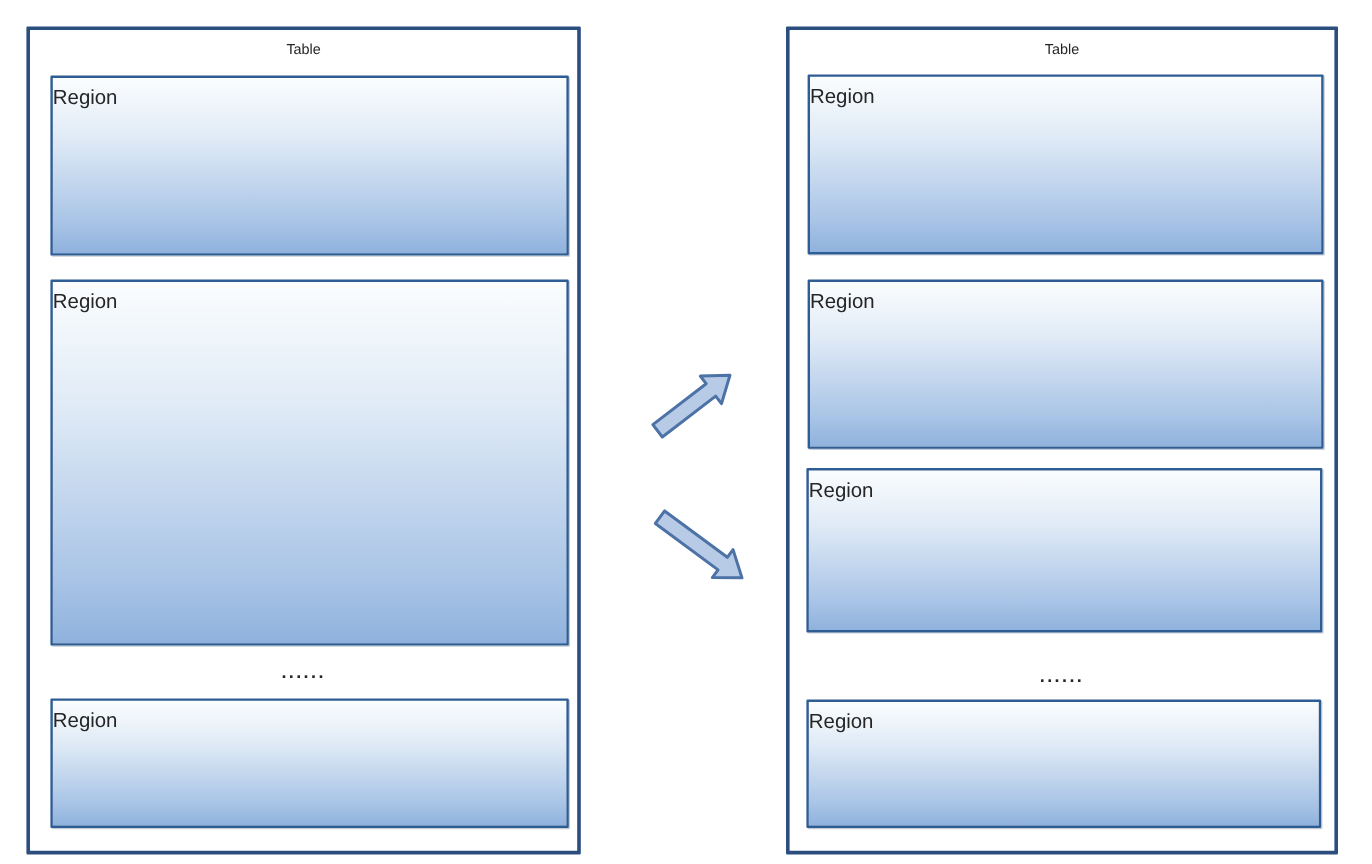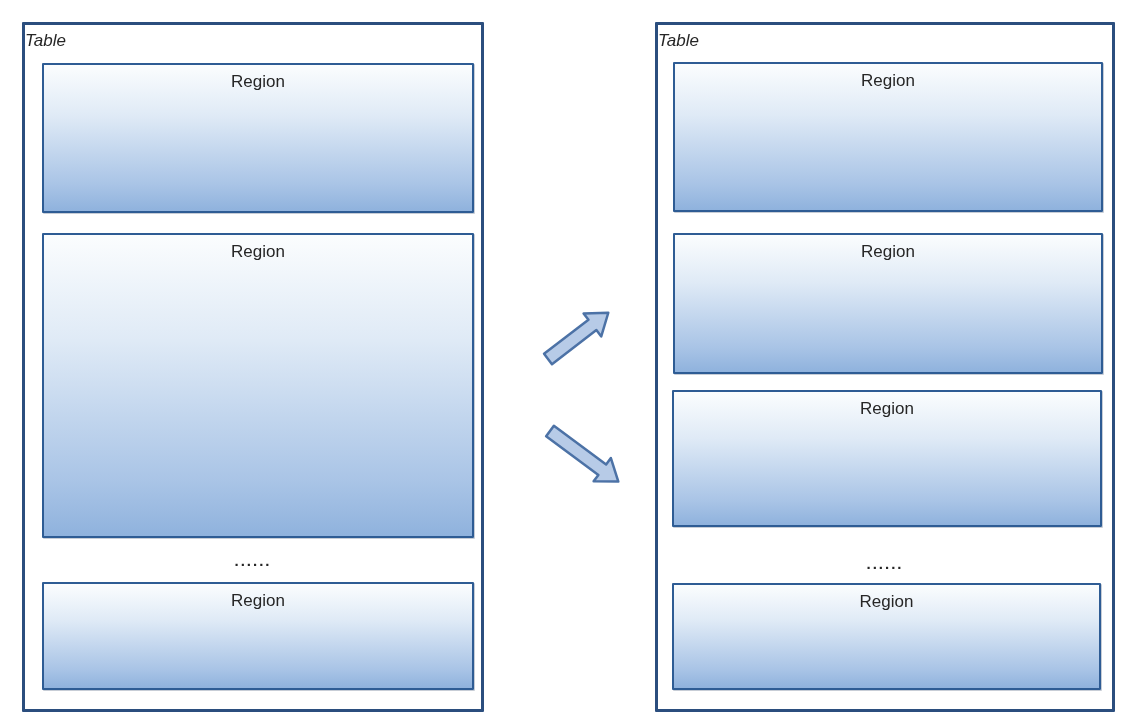--- a/index.html
+++ b/index.html
@@ -20,33 +20,33 @@
     border: 3px solid #2b4e7e;
     background: #ffffff;
     border-radius: 1px;
   }
   .table-box.left  { left: 22px;  width: 462px; }
   .table-box.right { left: 655px; width: 460px; }
   .table-title {
     position: absolute;
     left: 0; top: 5px;
     width: 100%;
-    font-size: 17px;
+    text-align: center;
+    font-size: 12px;
     line-height: 22px;
     color: #262626;
-    font-style: italic;
   }
   .region {
     position: absolute;
     box-sizing: border-box;
     border: 2px solid #2e5c94;
     border-radius: 1px;
     background: linear-gradient(180deg, #fbfdfe 0%, #dfeaf6 35%, #a9c4e6 82%, #8fb2dd 100%);
     box-shadow: 1px 1px 0 rgba(31, 56, 92, 0.25);
-    text-align: center;
+    text-align: left;
   }
   .region-label {
     display: block;
     padding-top: 6px;
     font-size: 17px;
     line-height: 22px;
     color: #262626;
   }
   
   .l-r0 { left: 17px; top: 38px;  width: 432px; height: 150px; }

